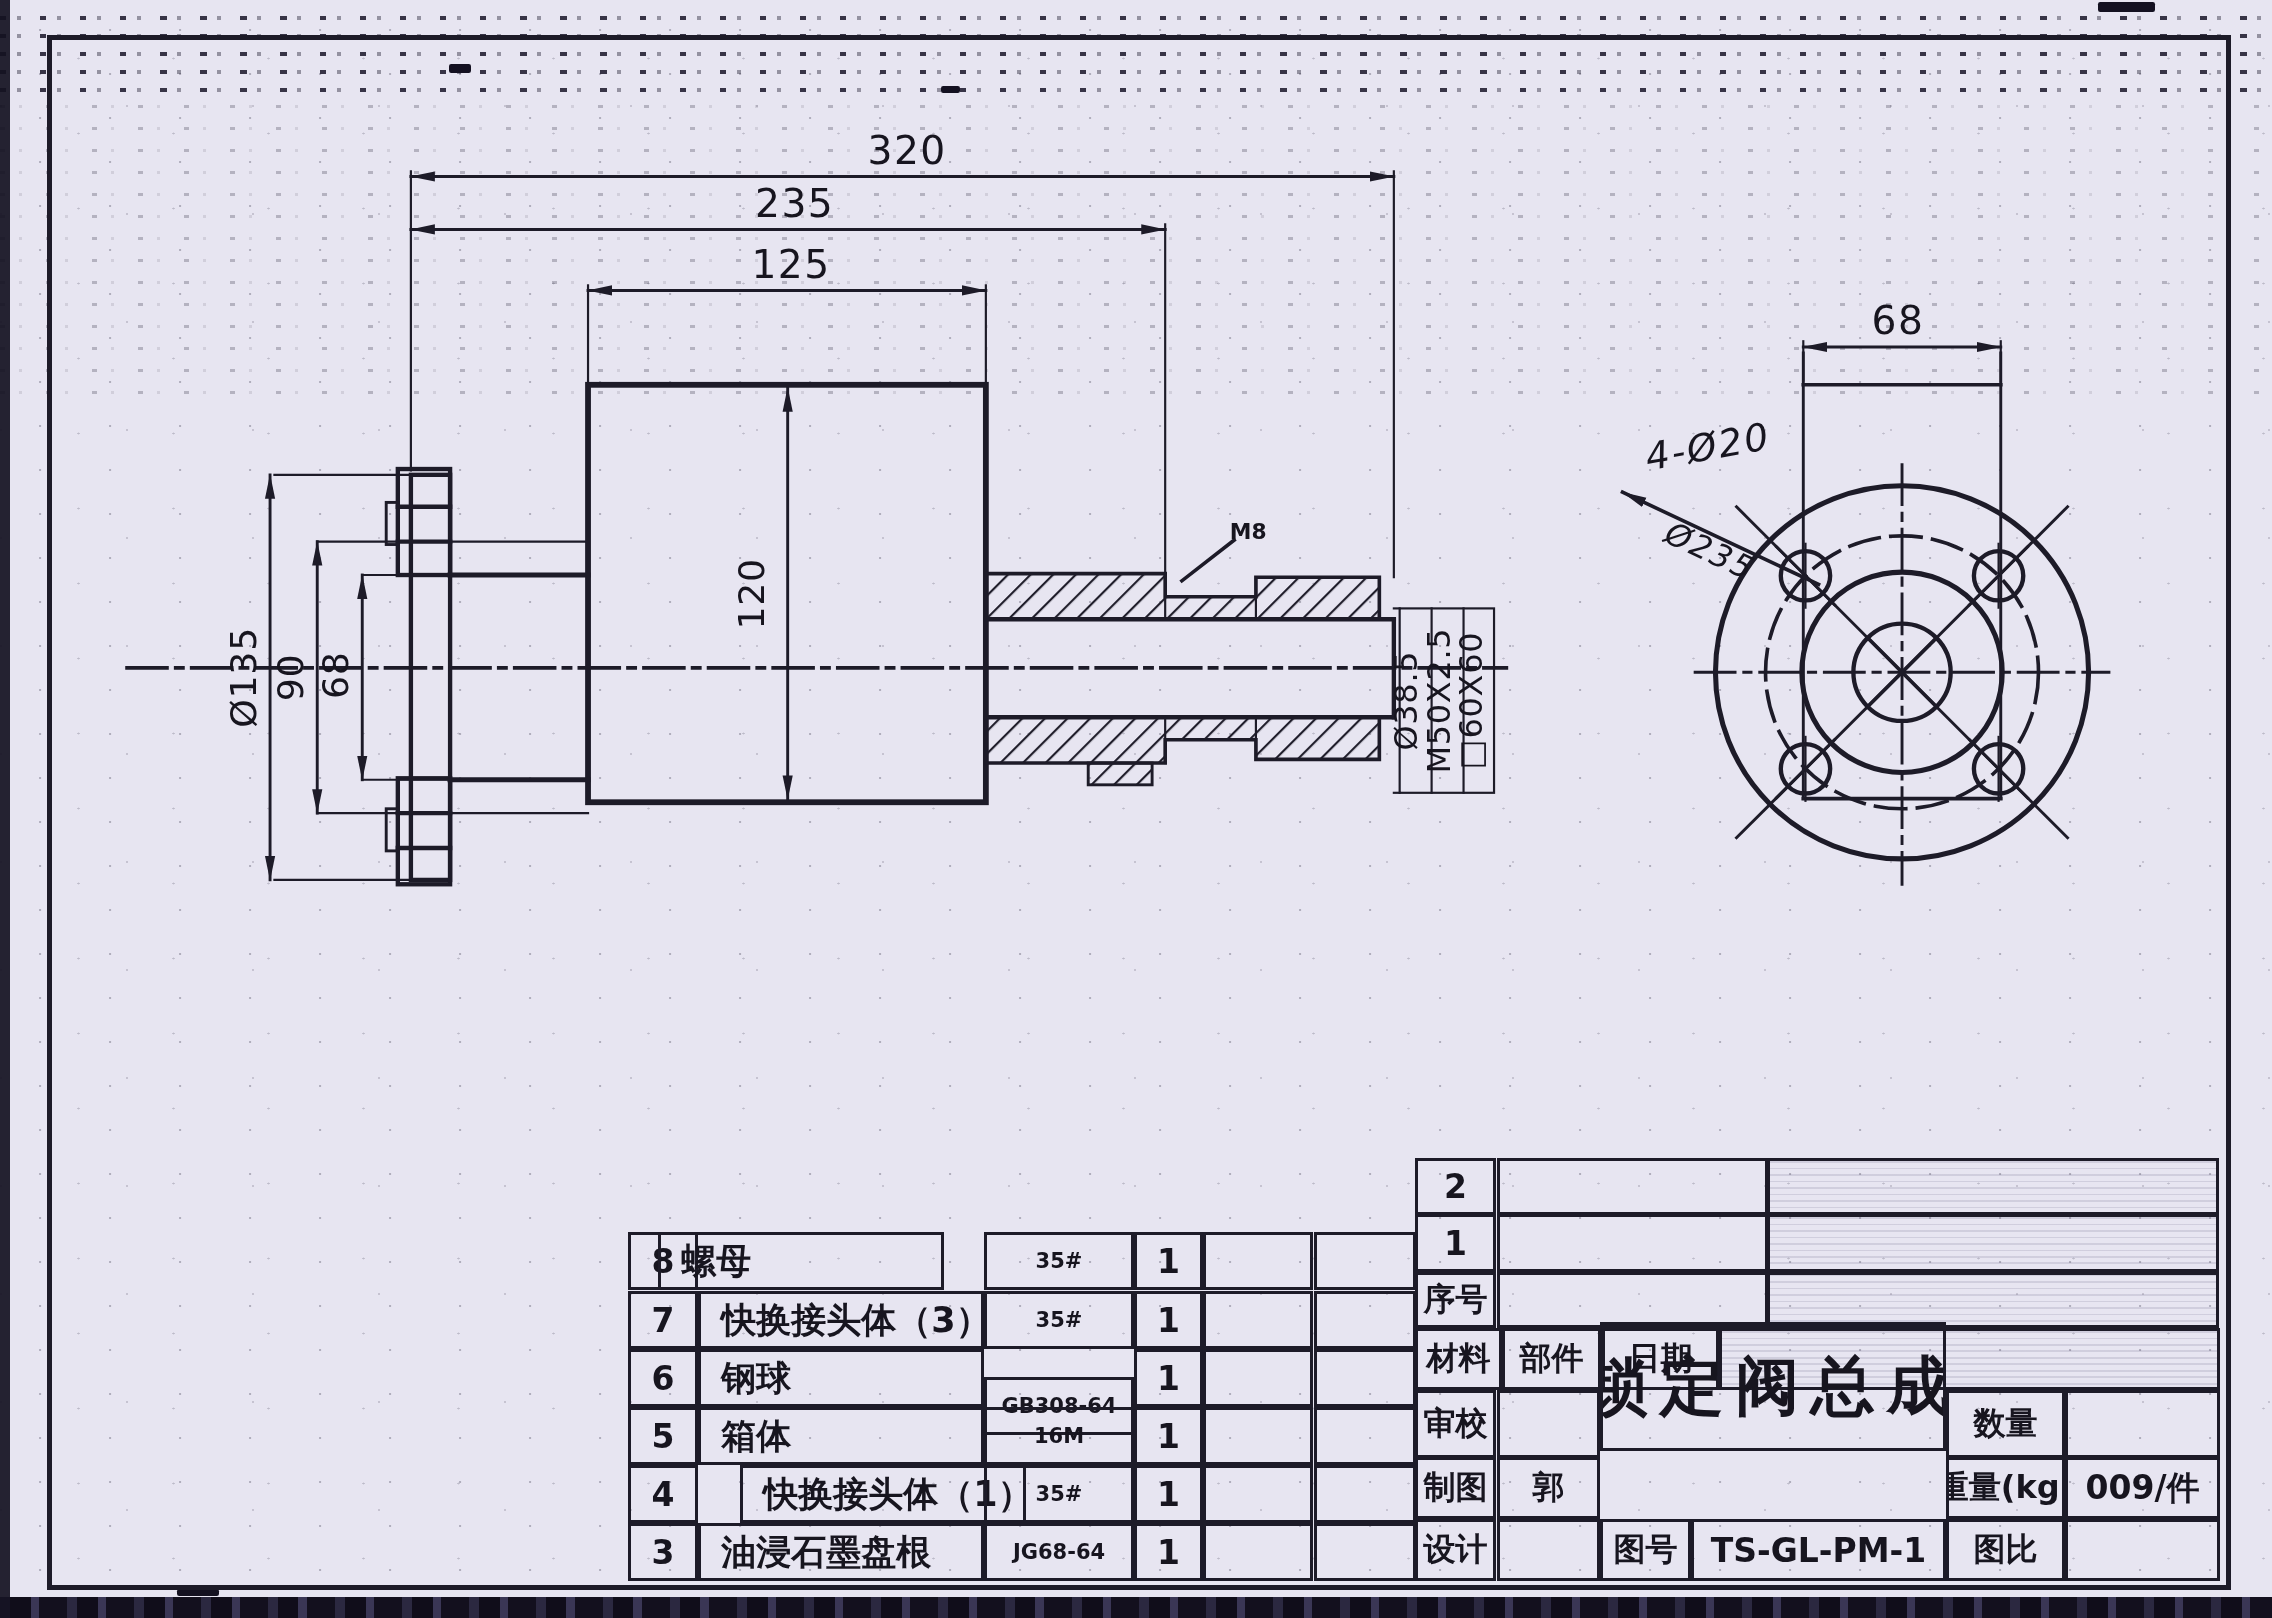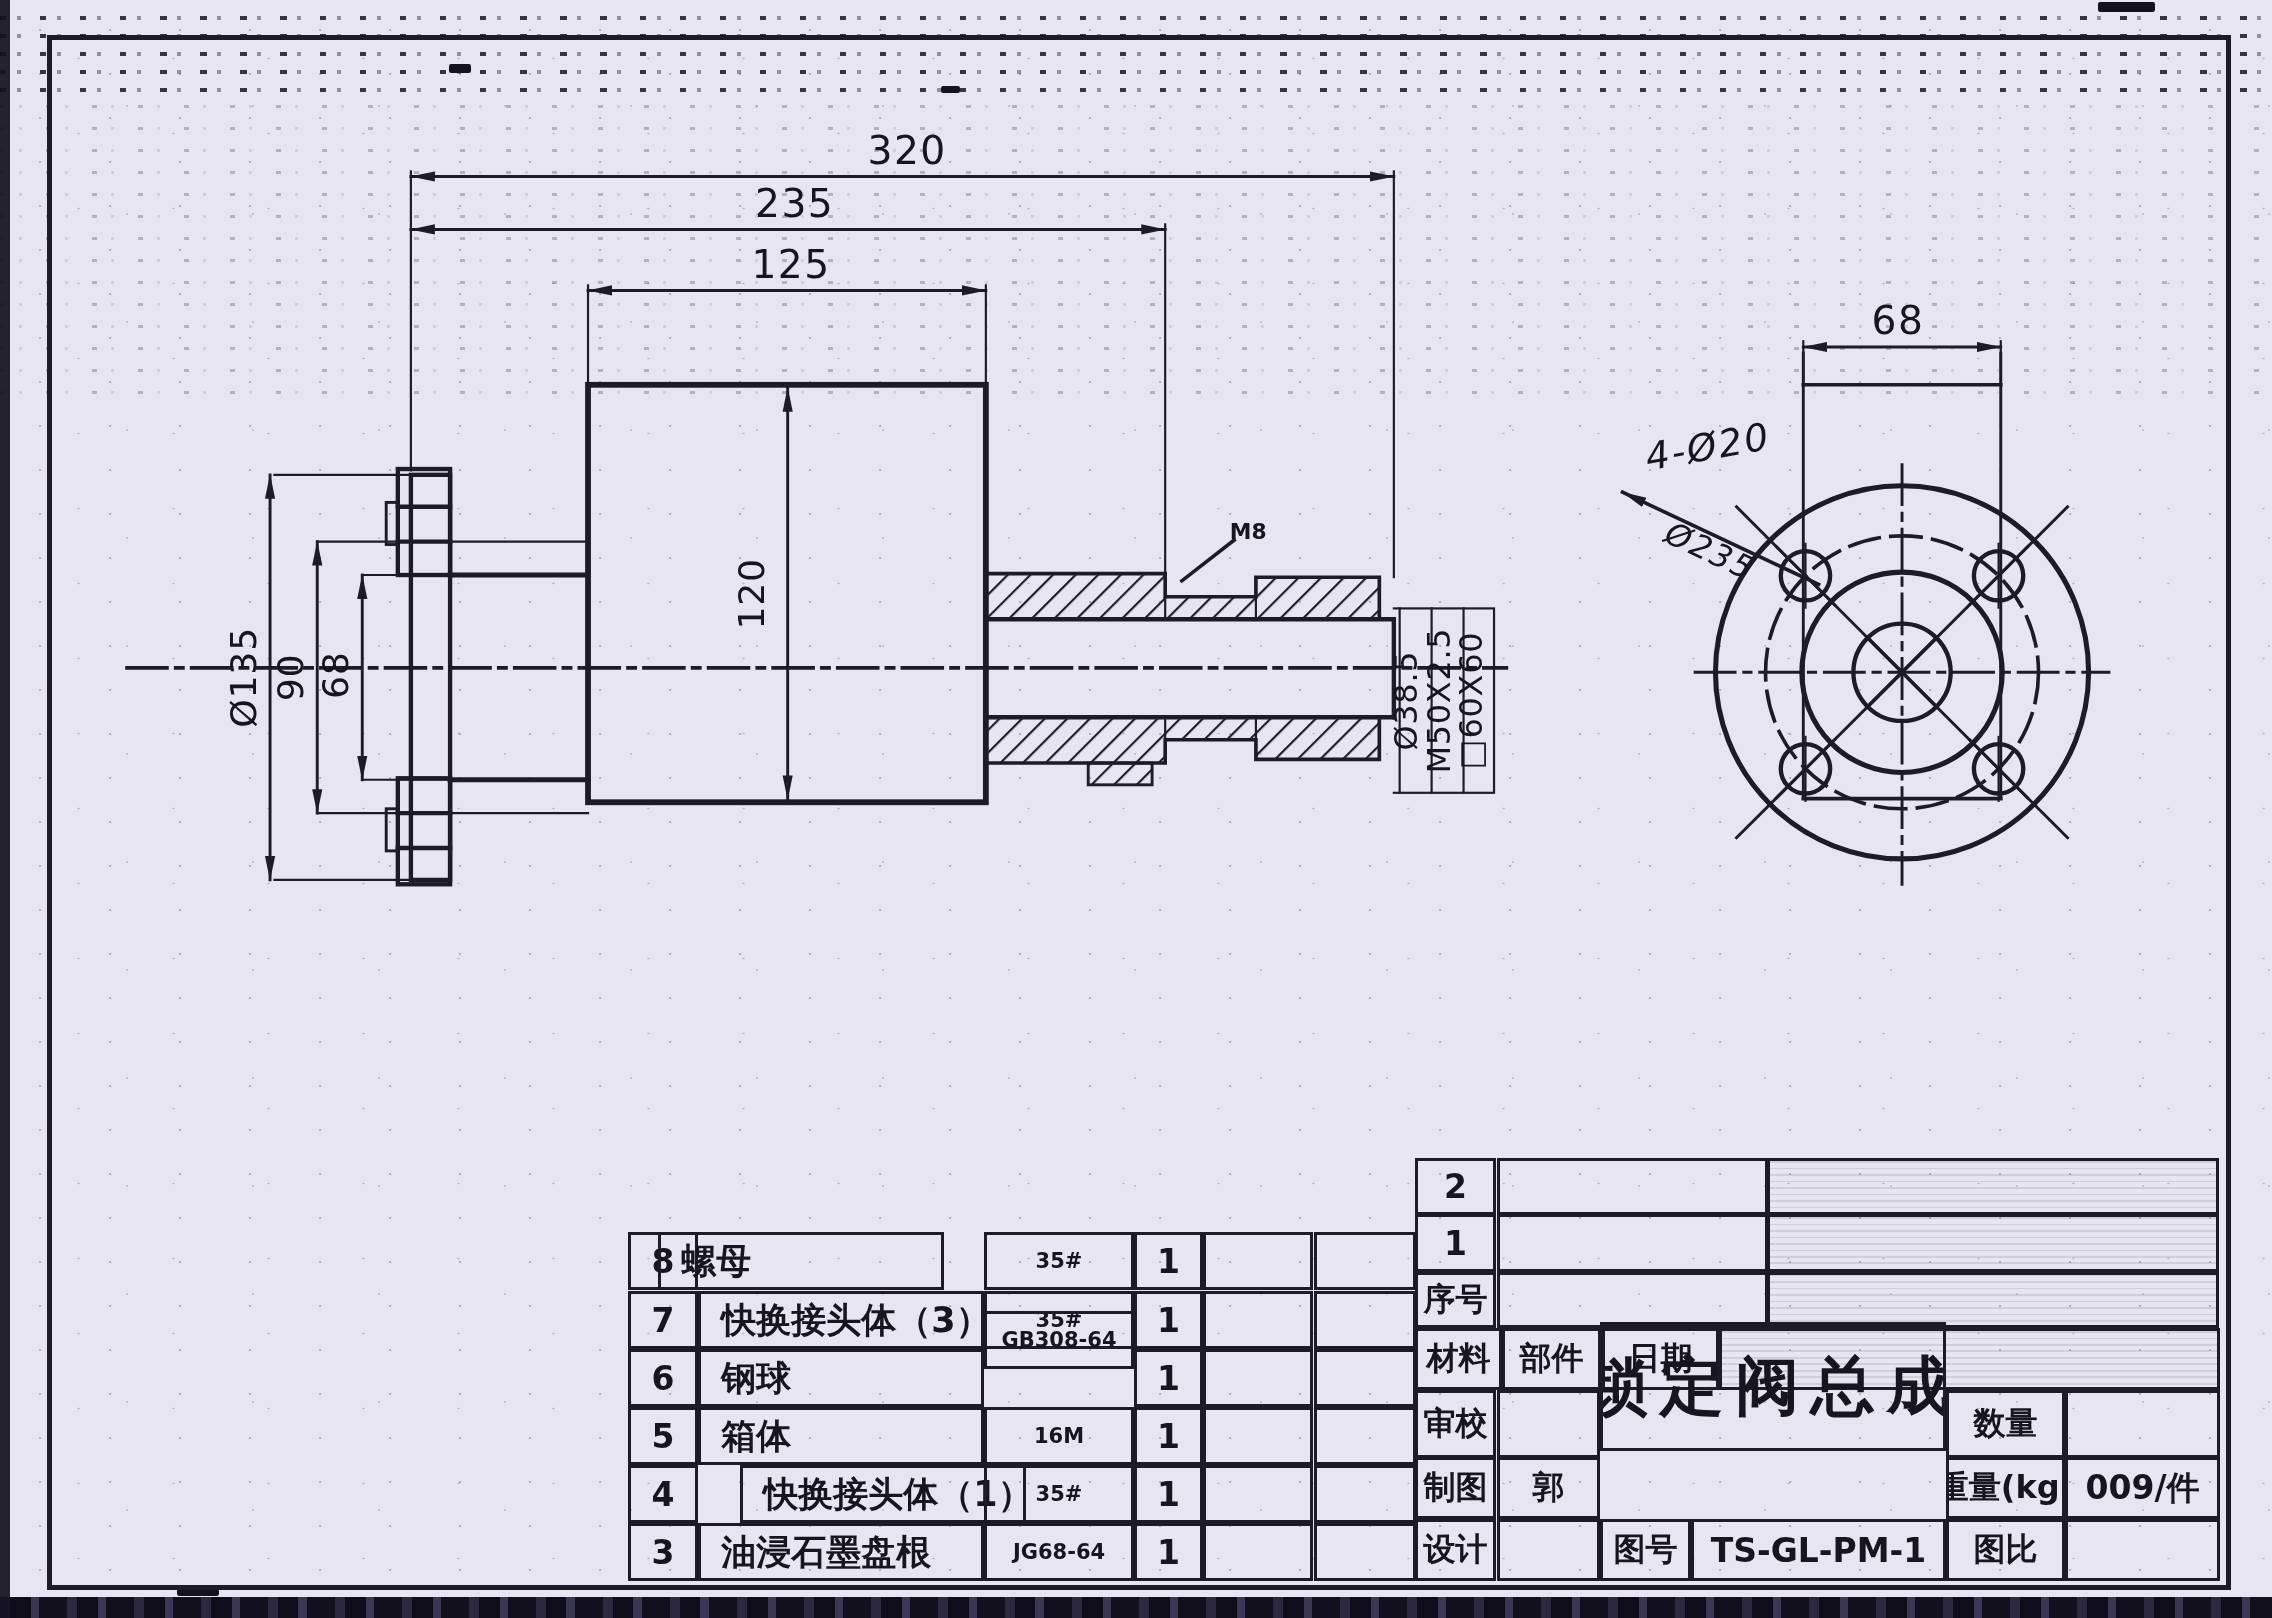--- a/index.html
+++ b/index.html
@@ -255,21 +255,21 @@
 
     <div class="cell num" style="left:628px;top:1291px;width:70px;height:58px">7</div>
     <div class="cell cn left" style="left:698px;top:1291px;width:286px;height:58px">快换接头体（3）</div>
     <div class="cell spec" style="left:984px;top:1291px;width:150px;height:58px">35#</div>
     <div class="cell num" style="left:1134px;top:1291px;width:69px;height:58px">1</div>
     <div class="cell" style="left:1203px;top:1291px;width:110px;height:58px"></div>
     <div class="cell" style="left:1314px;top:1291px;width:102px;height:58px"></div>
 
     <div class="cell num" style="left:628px;top:1349px;width:70px;height:58px">6</div>
     <div class="cell cn left" style="left:698px;top:1349px;width:286px;height:58px">钢球</div>
-    <div class="cell spec" style="left:984px;top:1311px;width:150px;height:58px">GB308-64</div>
+    <div class="cell spec" style="left:984px;top:1377px;width:150px;height:58px">GB308-64</div>
     <div class="cell num" style="left:1134px;top:1349px;width:69px;height:58px">1</div>
     <div class="cell" style="left:1203px;top:1349px;width:110px;height:58px"></div>
     <div class="cell" style="left:1314px;top:1349px;width:102px;height:58px"></div>
 
     <div class="cell num" style="left:628px;top:1407px;width:70px;height:58px">5</div>
     <div class="cell cn left" style="left:698px;top:1407px;width:286px;height:58px">箱体</div>
     <div class="cell spec" style="left:984px;top:1407px;width:150px;height:58px">16M</div>
     <div class="cell num" style="left:1134px;top:1407px;width:69px;height:58px">1</div>
     <div class="cell" style="left:1203px;top:1407px;width:110px;height:58px"></div>
     <div class="cell" style="left:1314px;top:1407px;width:102px;height:58px"></div>

